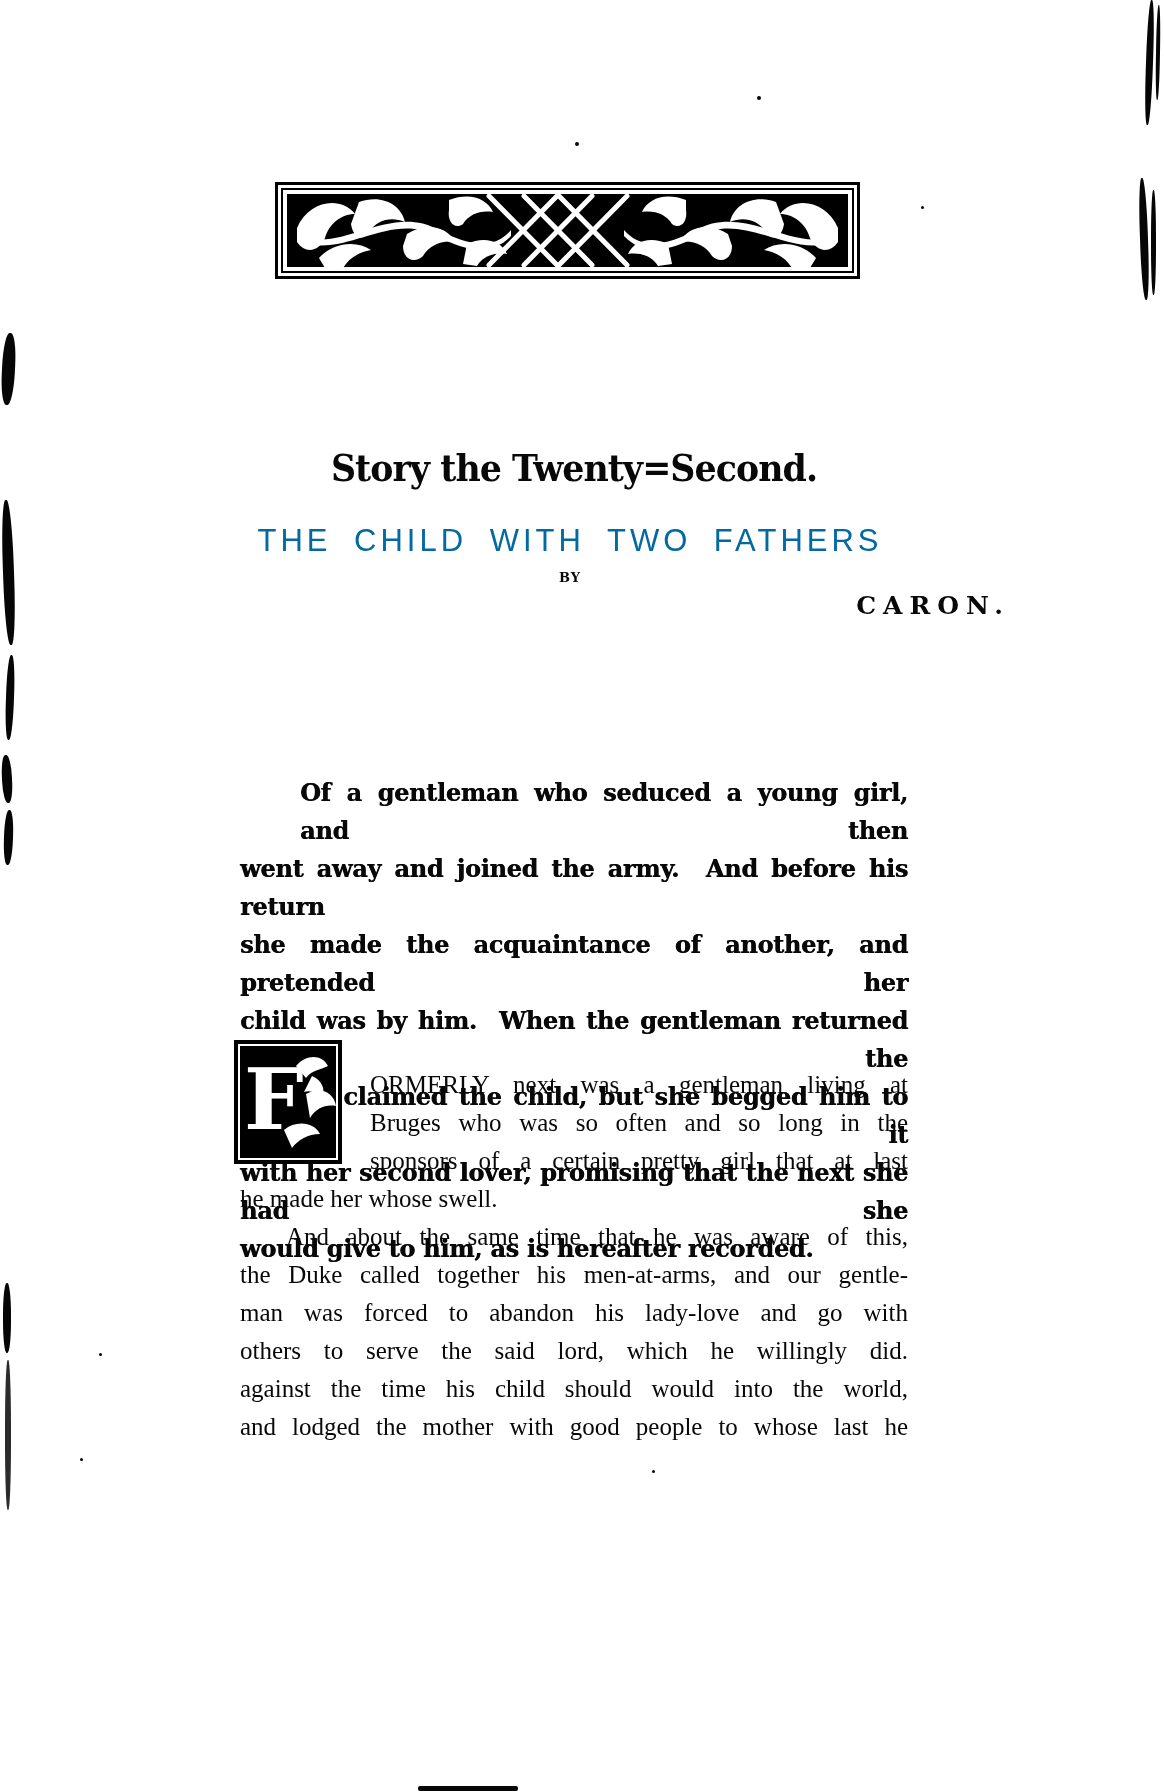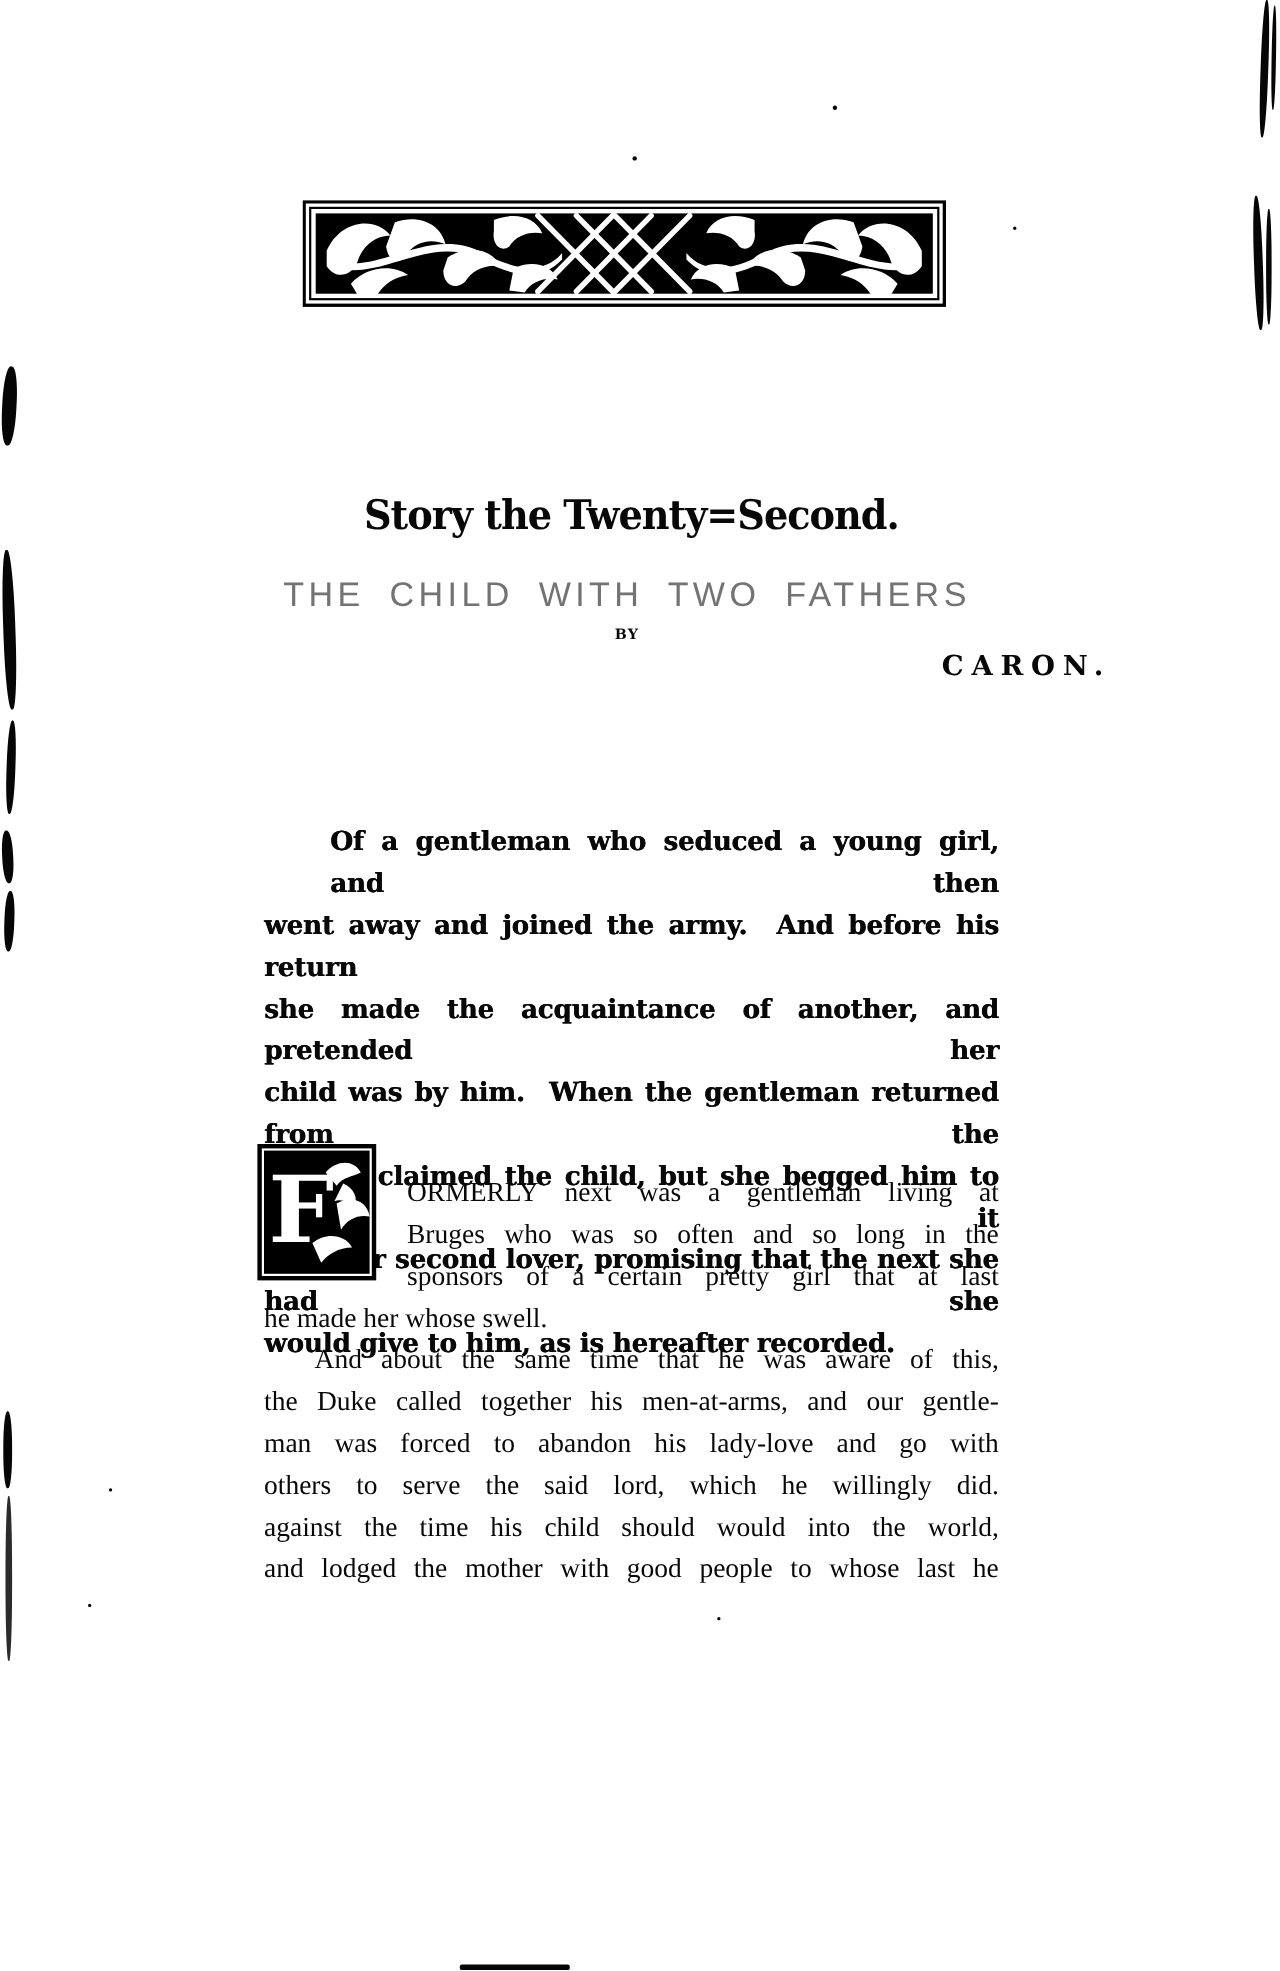--- a/index.html
+++ b/index.html
@@ -7,32 +7,32 @@
        font-family:"Liberation Serif","DejaVu Serif",serif;color:#080808;}
   .abs{position:absolute;}
   
   #band{left:275px;top:182px;width:585px;height:97px;}
   
   #story-title{left:240px;top:446px;width:668px;text-align:center;
     font-family:"DejaVu Serif",serif;font-weight:bold;font-size:37px;letter-spacing:-1px;
     transform:scaleX(.94);}
   #main-title{left:130px;top:523px;width:880px;text-align:center;
     font-family:"Liberation Sans","DejaVu Sans",sans-serif;font-size:31px;font-weight:500;
-    letter-spacing:4px;word-spacing:10px;color:#737373;}
+    letter-spacing:4px;word-spacing:10px;color:#0369a1;}
   #byline{left:130px;top:570px;width:880px;text-align:center;
     font-family:"DejaVu Serif",serif;font-size:13px;font-weight:bold;letter-spacing:1px;}
   #author{left:130px;top:591px;width:880px;text-align:right;
     font-family:"DejaVu Serif",serif;font-size:25px;font-weight:600;letter-spacing:7px;}
   
   #summary{left:240px;top:746px;width:668px;
     font-family:"DejaVu Serif",serif;font-weight:bold;font-size:24px;line-height:38px;
     letter-spacing:-0.3px;}
   #summary .ln{white-space:pre-wrap;text-align:justify;text-align-last:justify;
     text-shadow:0.4px 0 0 currentColor;}
-  #summary .ln.first{padding-left:60px;}
+  #summary .ln.first{padding-left:60px;margin-top:28px;}
   #summary .ln.last{text-align-last:left;}
   
   .bodytext{font-family:"Liberation Serif","DejaVu Serif",serif;font-size:25px;line-height:38px;}
   .jln{white-space:pre-wrap;text-align:justify;text-align-last:justify;}
   .lln{white-space:pre-wrap;text-align:left;}
   #para1-side{left:370px;top:1066px;width:538px;}
   #para1-full{left:240px;top:1180px;width:668px;}
   #para2{left:240px;top:1218px;width:668px;}
   #para2 .ln1{padding-left:46px;}
   

